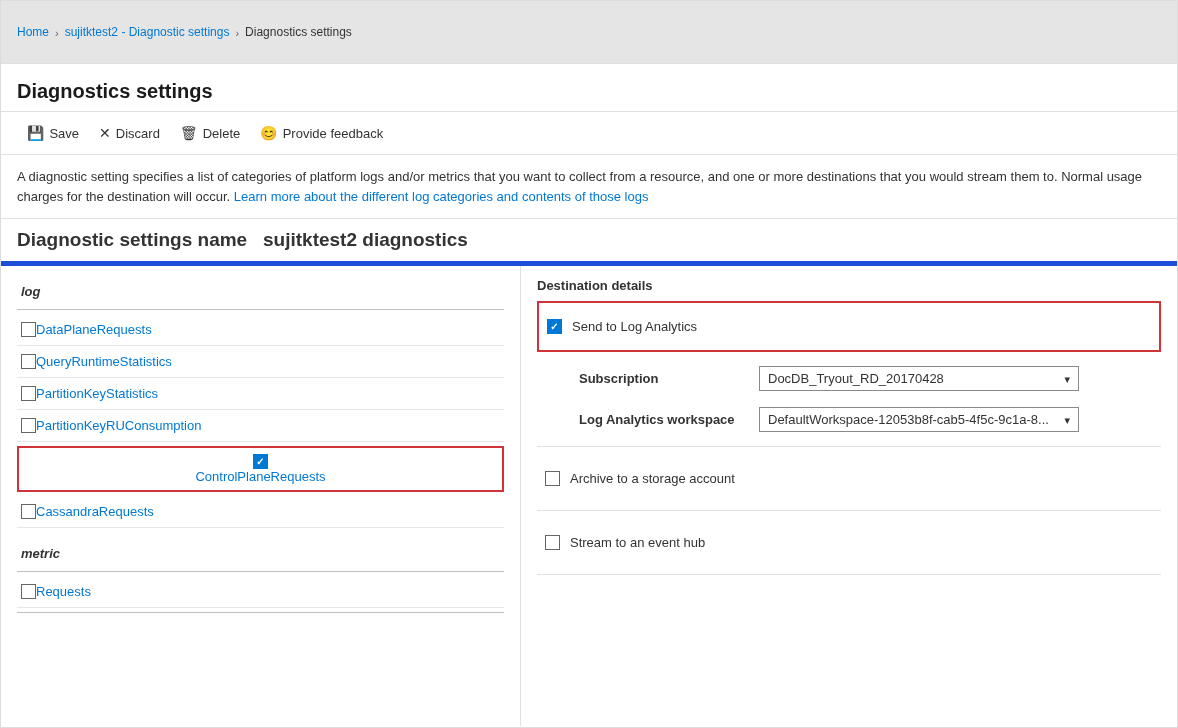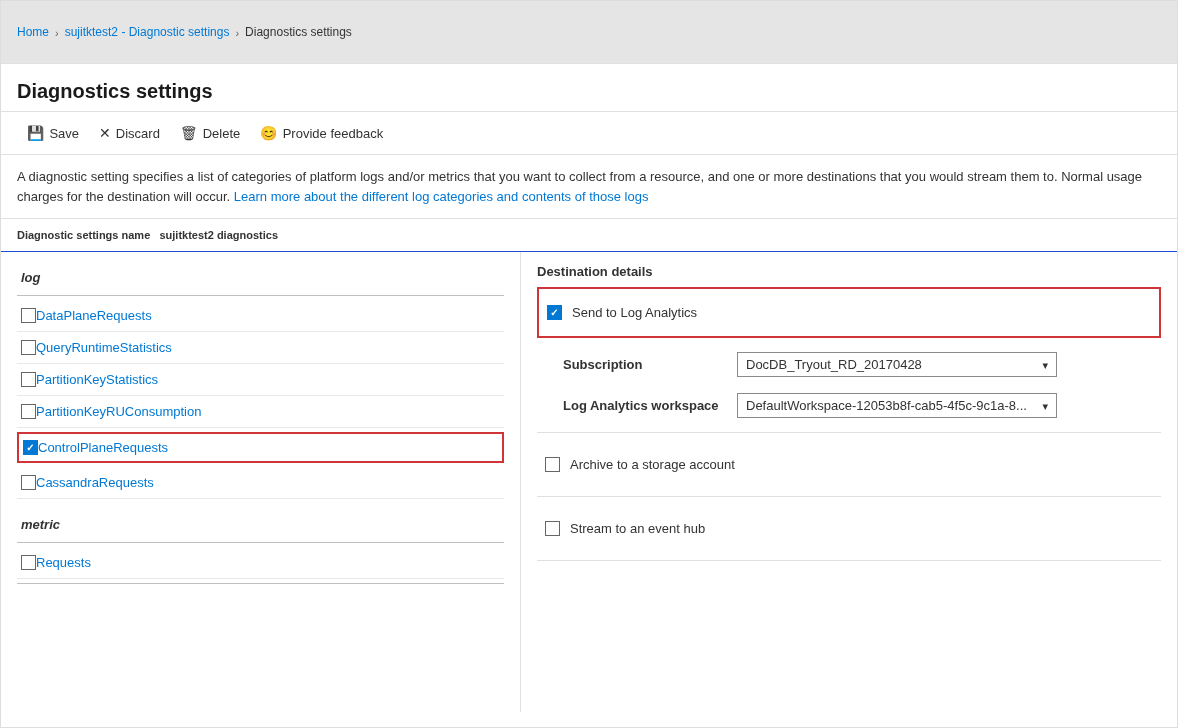--- a/index.html
+++ b/index.html
@@ -20,53 +20,53 @@
     
     .toolbar { display: flex; align-items: center; gap: 0; padding: 8px 16px; border-bottom: 1px solid #e0e0e0; }
     .toolbar-btn { display: flex; align-items: center; gap: 5px; padding: 5px 10px; background: none; border: none; cursor: pointer; font-size: 13px; color: #333; }
     .toolbar-btn .icon { font-size: 14px; }
 
     
     .description { padding: 12px 16px; font-size: 13px; line-height: 1.5; color: #333; border-bottom: 1px solid #e0e0e0; }
     .description a { color: #0078d4; text-decoration: none; }
 
     
-    .diag-name-row { padding: 10px 16px; font-size: 11px; border-bottom: 1px solid #1d4ed8; }
+    .diag-name-row { padding: 10px 16px; font-size: 19px; border-bottom: 5px solid #1d4ed8; }
     .diag-name-row span { font-weight: 600; }
 
     
     .two-col { display: flex; padding: 0; min-height: 460px; }
 
     
     .left-col { width: 520px; border-right: 1px solid #e0e0e0; padding: 12px 16px; }
     .col-title { font-size: 13px; font-weight: 600; color: #333; margin-bottom: 8px; }
 
     .section-label { font-weight: 700; font-size: 13px; padding: 6px 0 6px 4px; font-style: italic; }
 
     .category-item { display: flex; align-items: center; padding: 8px 4px; border-bottom: 1px solid #e8e8e8; }
     .category-item:last-child { border-bottom: none; }
     .category-item label { font-size: 13px; cursor: pointer; color: #0078d4; }
 
-    .category-item.highlighted { border: 2px solid #d13438; padding: 6px 4px; margin: 4px 0; }
+    .category-item.highlighted { border: 2px solid #d13438; padding: 6px 4px; margin: 4px 0; flex-direction: column; }
 
     
     .cb { width: 15px; height: 15px; border: 1px solid #666; background: #fff; cursor: pointer; flex-shrink: 0; display: flex; align-items: center; justify-content: center; }
     .cb.checked { background: #0078d4; border-color: #0078d4; }
     .cb.checked::after { content: '✓'; color: #fff; font-size: 10px; font-weight: bold; }
 
     
     .right-col { flex: 1; padding: 12px 16px; }
 
     
     .destination-item { display: flex; align-items: center; gap: 10px; padding: 16px 8px; margin-bottom: 4px; }
     .destination-item.highlighted { border: 2px solid #d13438; margin-bottom: 8px; }
     .destination-item label { font-size: 13px; cursor: pointer; }
 
     
-    .form-row { display: flex; align-items: center; gap: 4px; padding: 6px 0; margin-left: 26px; margin-bottom: 4px; }
+    .form-row { display: flex; align-items: center; gap: 10px; padding: 6px 0; margin-left: 42px; margin-bottom: 4px; }
     .form-label { font-size: 13px; font-weight: 600; width: 170px; flex-shrink: 0; }
     .form-select { display: flex; align-items: flex-end; justify-content: space-between; border: 1px solid #8a8a8a; padding: 4px 8px; font-size: 13px; width: 320px; cursor: pointer; background: #fff; }
     .form-select .chevron { font-size: 11px; color: #333; }
 
     .divider-line { border: none; border-top: 1px solid #e0e0e0; margin: 8px 0; }
 
     .section-sep { border: none; border-top: 1px solid #c0c0c0; margin: 4px 0; }
   </style>
 </head>
 <body>

